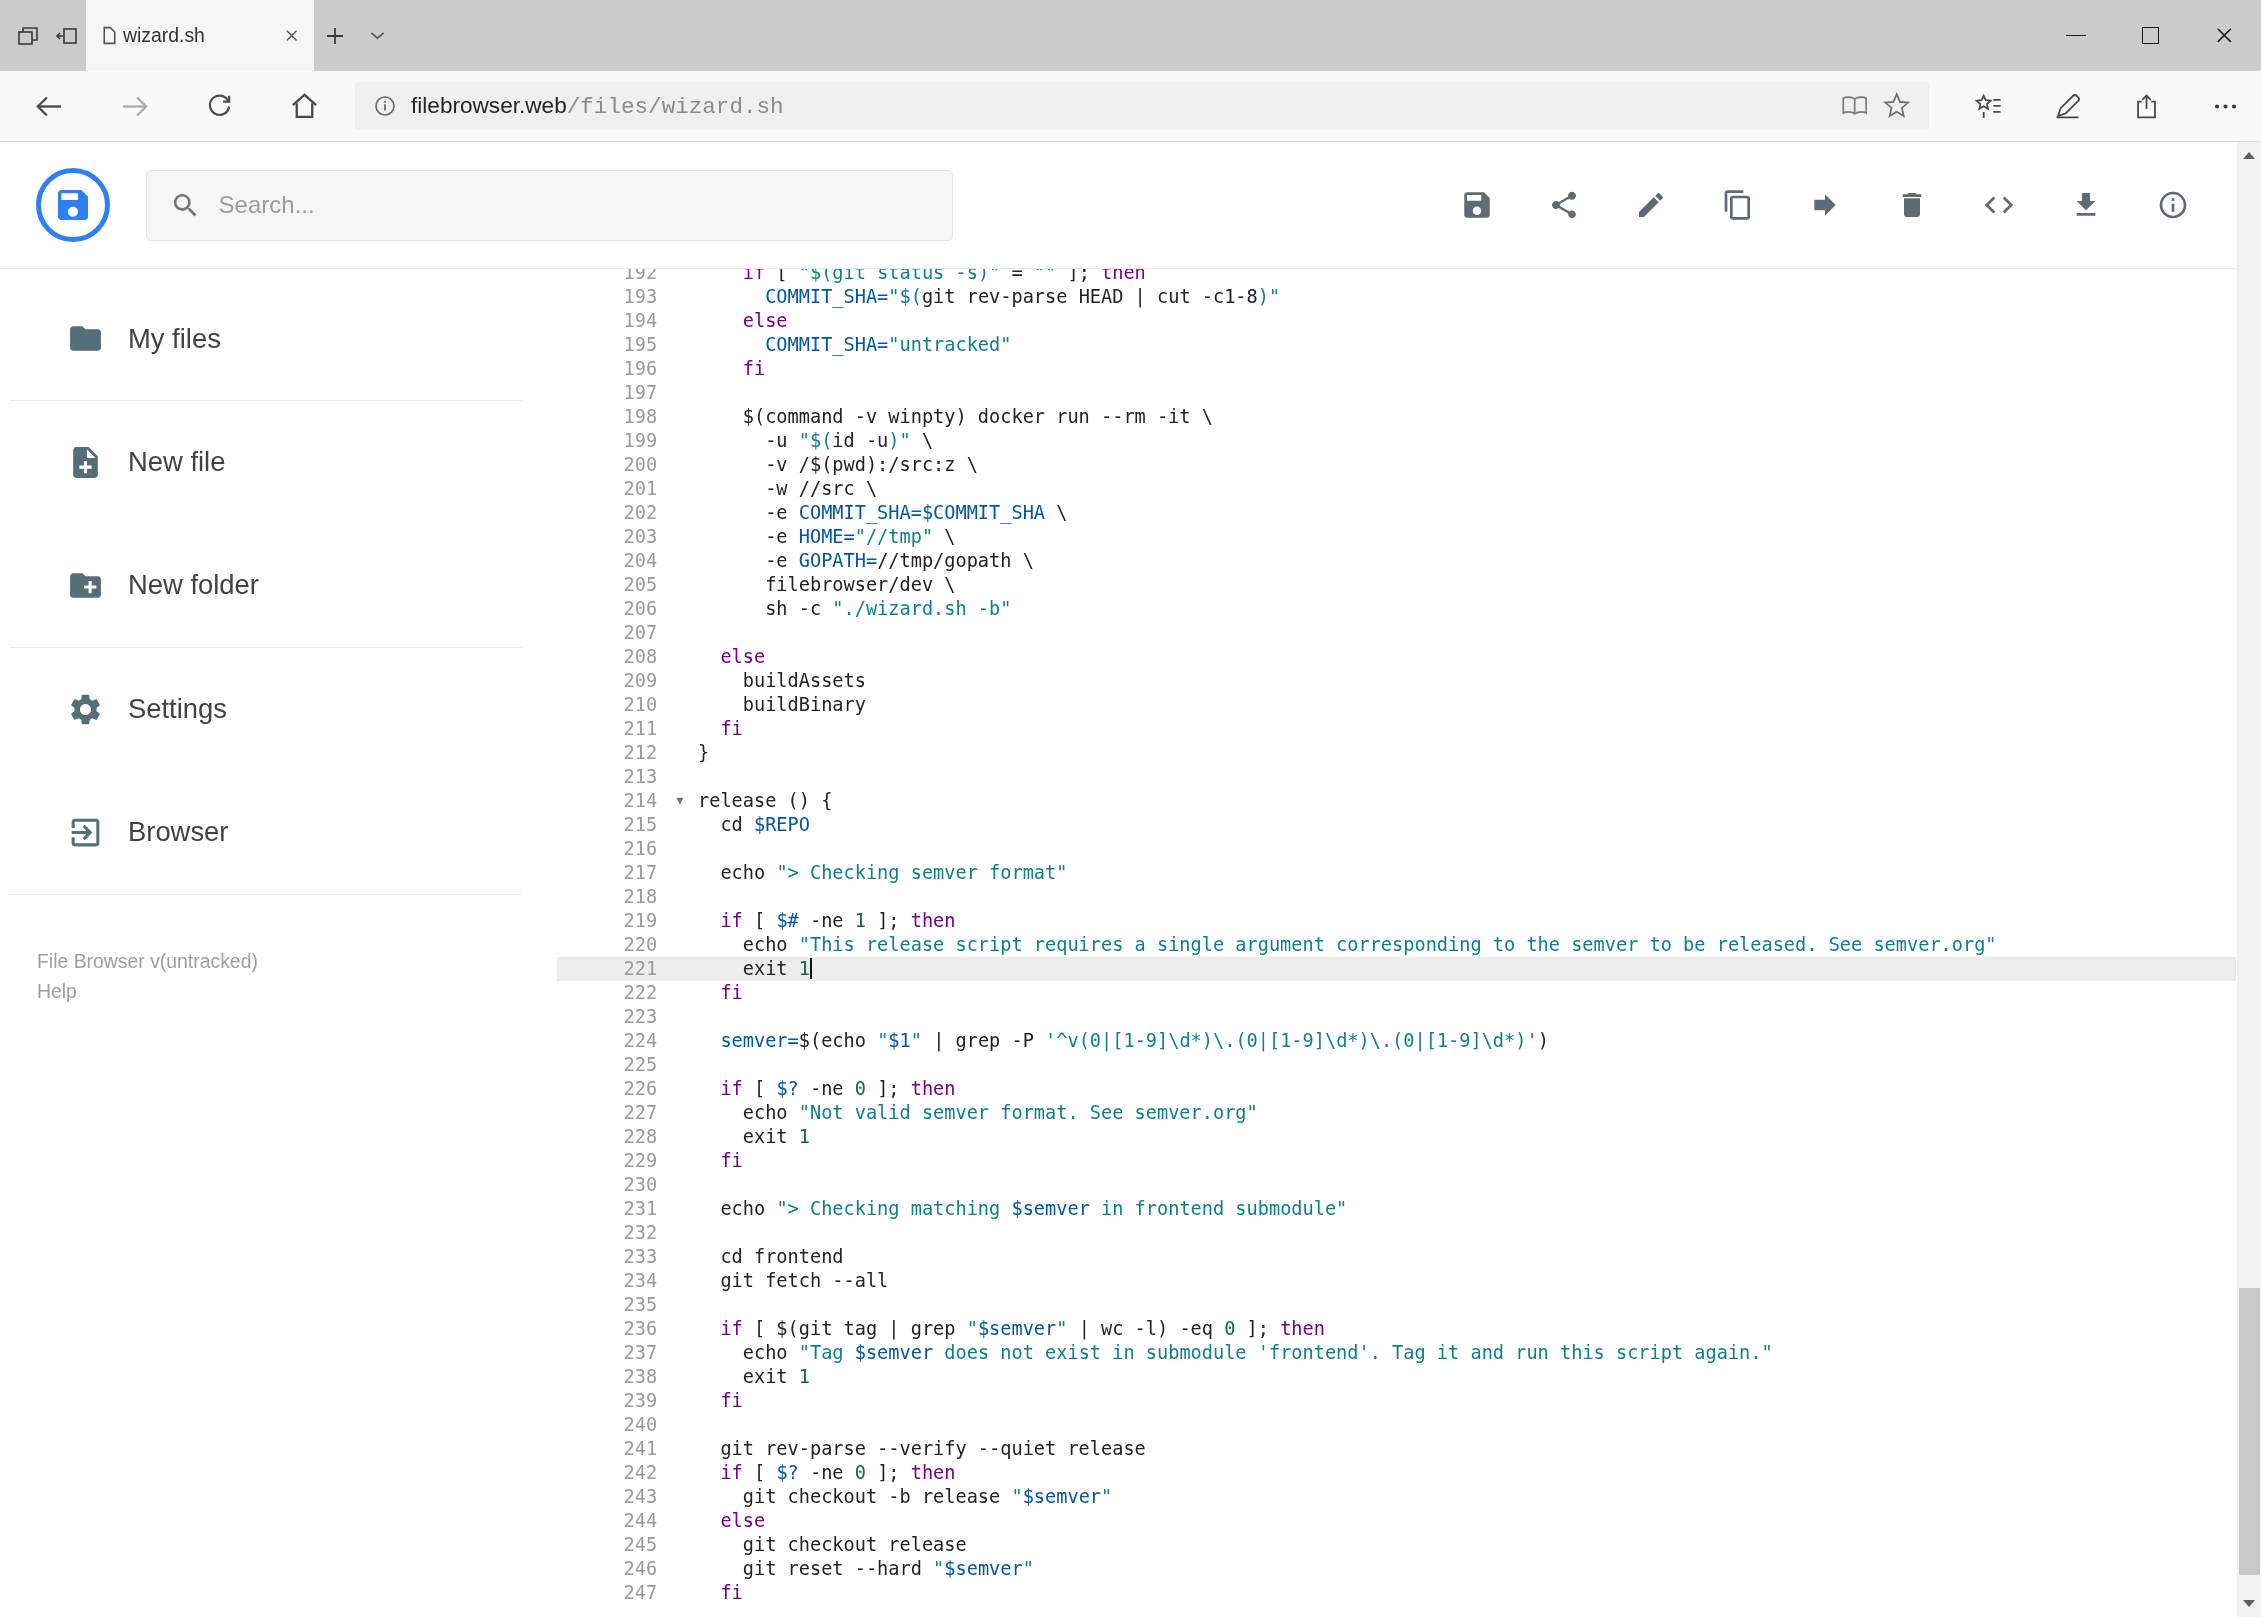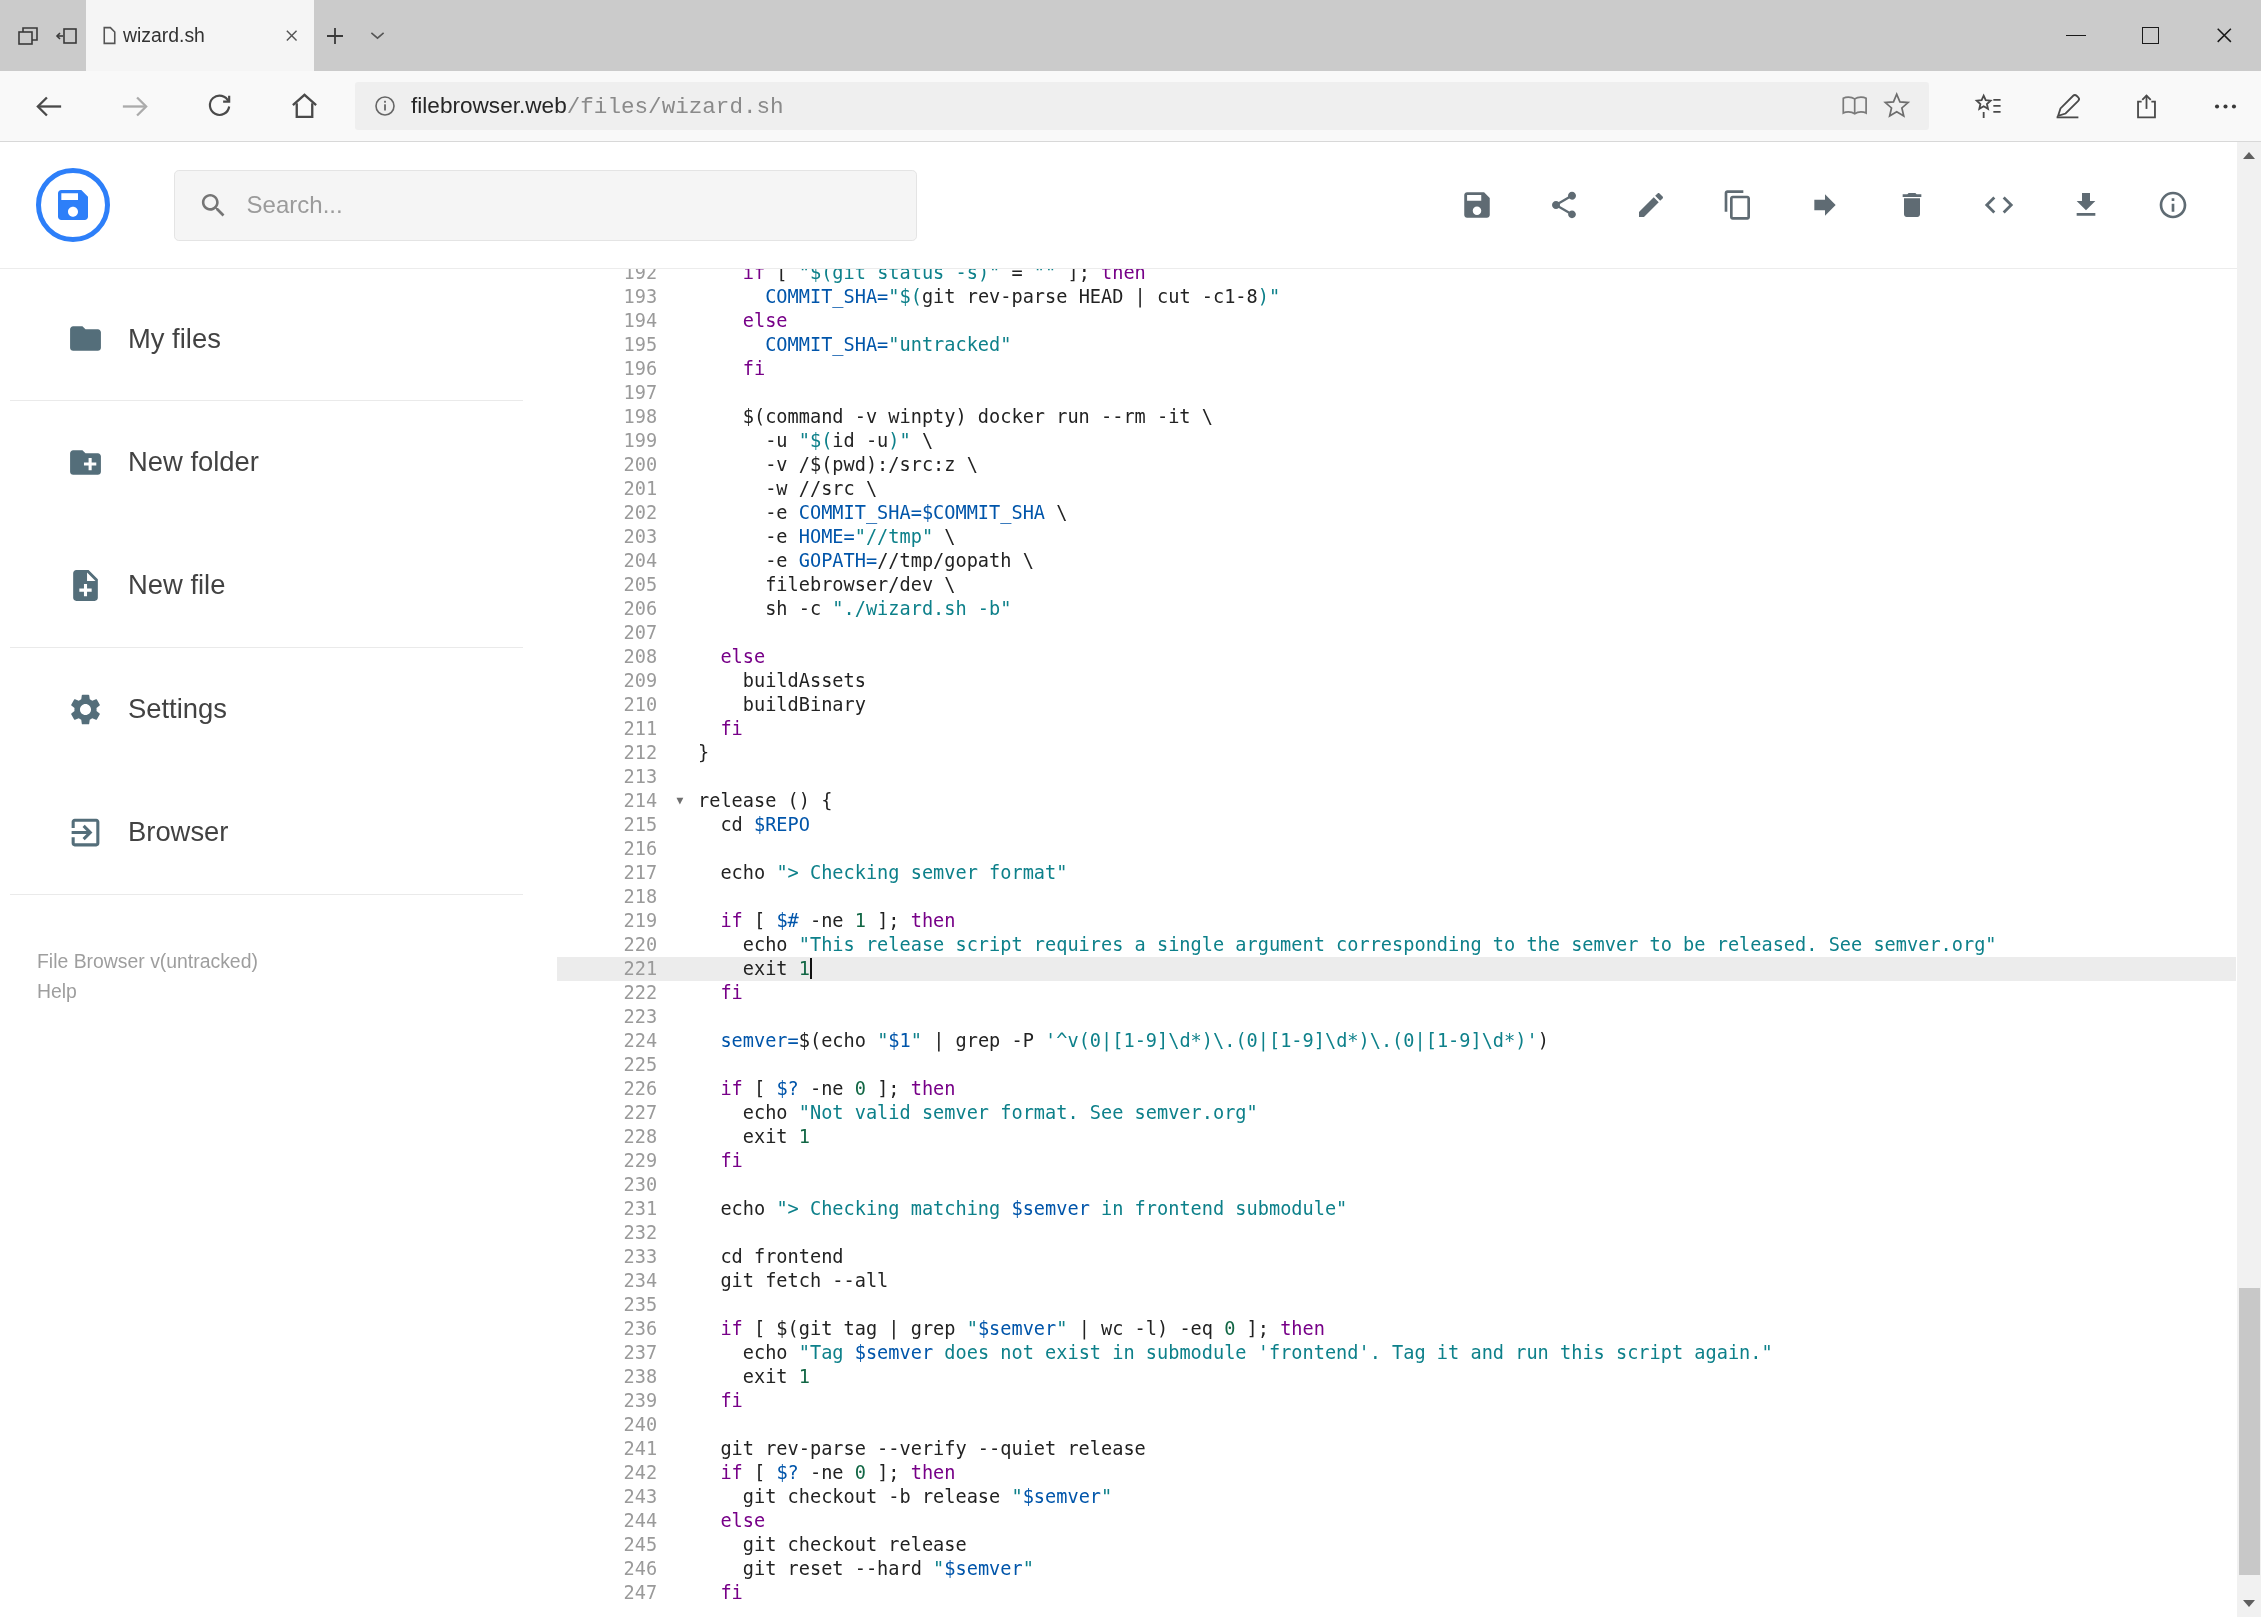--- a/index.html
+++ b/index.html
@@ -29,21 +29,21 @@
   .addressbar { width: 1574px; height: 48px; background: #efefef; border-radius: 3.2px; display: flex; align-items: center; padding: 0 18px; margin-left: 8px; gap: 14.5px; }
   .addr-url { font-size: 22.6px; flex: 1; white-space: nowrap; }
   .addr-host { color: #262626; }
   .addr-path { color: #8a8a8a; font-family: Liberation Mono, monospace; }
   .chrome-right { margin-left: auto; display: flex; gap: 34px; }
   .chrome-right .icon-btn { width: 45px; height: 70px; }
 
   
   .appheader { height: 127px; background: #fff; border-bottom: 0.8px solid #ececec; display: flex; align-items: center; padding-left: 36px; }
   .logo { width: 74px; height: 74px; border-radius: 50%; border: 5.7px solid #2d7ff9; background: #fff; display: flex; align-items: center; justify-content: center; }
-  .search { width: 743px; height: 71px; background: #f5f5f5; border: 0.8px solid #e4e4e4; border-radius: 4.8px; display: flex; align-items: center; padding: 0 22.6px; margin-left: 64px; gap: 18px; }
+  .search { width: 807px; height: 71px; background: #f5f5f5; border: 0.8px solid #e4e4e4; border-radius: 4.8px; display: flex; align-items: center; padding: 0 22.6px; margin-left: 36px; gap: 18px; }
   .search input { flex: 1; border: none; outline: none; background: transparent; font-size: 24px; color: #333; font-family: "Liberation Sans", sans-serif; }
   .search input::placeholder { color: #9b9b9b; }
   .header-actions { margin-left: auto; margin-right: 65px; display: flex; gap: 40px; }
   .action-btn { width: 47px; height: 47px; display: flex; align-items: center; justify-content: center; }
 
   
   .main { display: flex; height: 1348px; }
   .sidebar { width: 557px; padding-top: 8px; flex: none; }
   .sb-item { height: 123px; display: flex; align-items: center; padding-left: 67px; cursor: default; }
   .sb-label { font-size: 27.4px; color: #424242; margin-left: 24px; }
@@ -290,29 +290,29 @@
     <aside class="sidebar">
       <div class="sb-item">
         <svg width="37" height="37" viewBox="0 0 24 24">
             <path fill="#546e7a" d="M10 4H4c-1.1 0-2 .9-2 2v12c0 1.1.9 2 2 2h16c1.1 0 2-.9 2-2V8c0-1.1-.9-2-2-2h-8l-2-2z"></path>
           </svg>
         <span class="sb-label">My files</span>
       </div>
       <div class="sb-divider"></div>
       <div class="sb-item">
         <svg width="37" height="37" viewBox="0 0 24 24">
-            <path fill="#546e7a" d="M20 6h-8l-2-2H4c-1.1 0-2 .9-2 2v12c0 1.1.9 2 2 2h16c1.1 0 2-.9 2-2V8c0-1.1-.9-2-2-2zm-1 8h-3v3h-2v-3h-3v-2h3V9h2v3h3v2z"></path>
-          </svg>
-        <span class="sb-label">New folder</span>
+            <path fill="#546e7a" d="M14 2H6c-1.1 0-2 .9-2 2v16c0 1.1.9 2 2 2h12c1.1 0 2-.9 2-2V8l-6-6zm2 14h-3v3h-2v-3H8v-2h3v-3h2v3h3v2zm-3-7V3.5L18.5 9H13z"></path>
+          </svg>
+        <span class="sb-label">New file</span>
       </div>
       <div class="sb-item">
         <svg width="37" height="37" viewBox="0 0 24 24">
-            <path fill="#546e7a" d="M14 2H6c-1.1 0-2 .9-2 2v16c0 1.1.9 2 2 2h12c1.1 0 2-.9 2-2V8l-6-6zm2 14h-3v3h-2v-3H8v-2h3v-3h2v3h3v2zm-3-7V3.5L18.5 9H13z"></path>
-          </svg>
-        <span class="sb-label">New file</span>
+            <path fill="#546e7a" d="M20 6h-8l-2-2H4c-1.1 0-2 .9-2 2v12c0 1.1.9 2 2 2h16c1.1 0 2-.9 2-2V8c0-1.1-.9-2-2-2zm-1 8h-3v3h-2v-3h-3v-2h3V9h2v3h3v2z"></path>
+          </svg>
+        <span class="sb-label">New folder</span>
       </div>
       <div class="sb-divider"></div>
       <div class="sb-item">
         <svg width="37" height="37" viewBox="0 0 24 24">
             <path fill="#546e7a" d="M19.14 12.94c.04-.3.06-.61.06-.94 0-.32-.02-.64-.07-.94l2.03-1.58c.18-.14.23-.41.12-.61l-1.92-3.32c-.12-.22-.37-.29-.59-.22l-2.39.96c-.5-.38-1.03-.7-1.62-.94l-.36-2.54c-.04-.24-.24-.41-.48-.41h-3.84c-.24 0-.43.17-.47.41l-.36 2.54c-.59.24-1.13.57-1.62.94l-2.39-.96c-.22-.08-.47 0-.59.22L2.74 8.87c-.12.21-.08.47.12.61l2.03 1.58c-.05.3-.09.63-.09.94s.02.64.07.94l-2.03 1.58c-.18.14-.23.41-.12.61l1.92 3.32c.12.22.37.29.59.22l2.39-.96c.5.38 1.03.7 1.62.94l.36 2.54c.05.24.24.41.48.41h3.84c.24 0 .44-.17.47-.41l.36-2.54c.59-.24 1.13-.56 1.62-.94l2.39.96c.22.08.47 0 .59-.22l1.92-3.32c.12-.22.07-.47-.12-.61l-2.01-1.58zM12 15.6c-1.98 0-3.6-1.62-3.6-3.6s1.62-3.6 3.6-3.6 3.6 1.62 3.6 3.6-1.62 3.6-3.6 3.6z"></path>
           </svg>
         <span class="sb-label">Settings</span>
       </div>
       <div class="sb-item">
         <svg width="37" height="37" viewBox="0 0 24 24">

